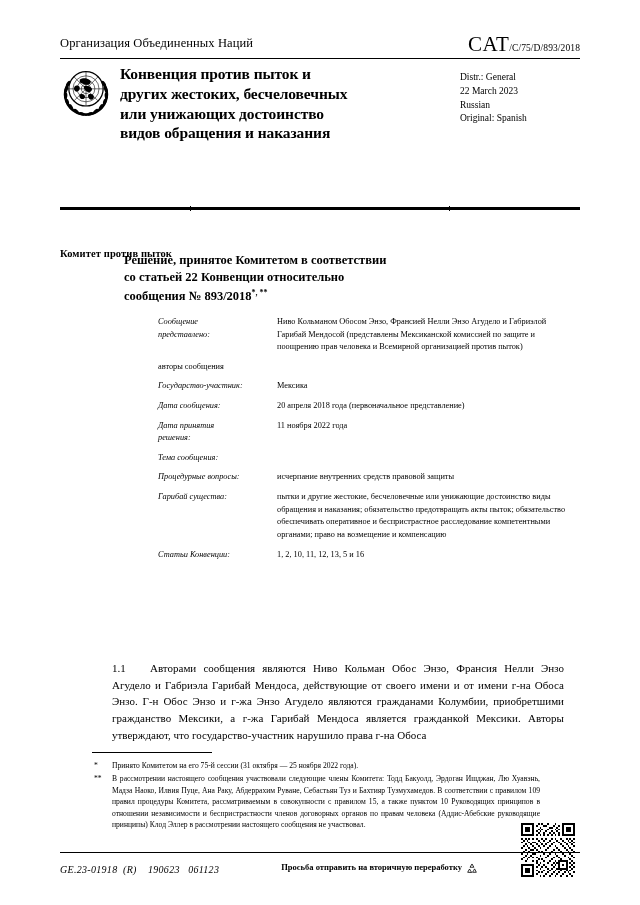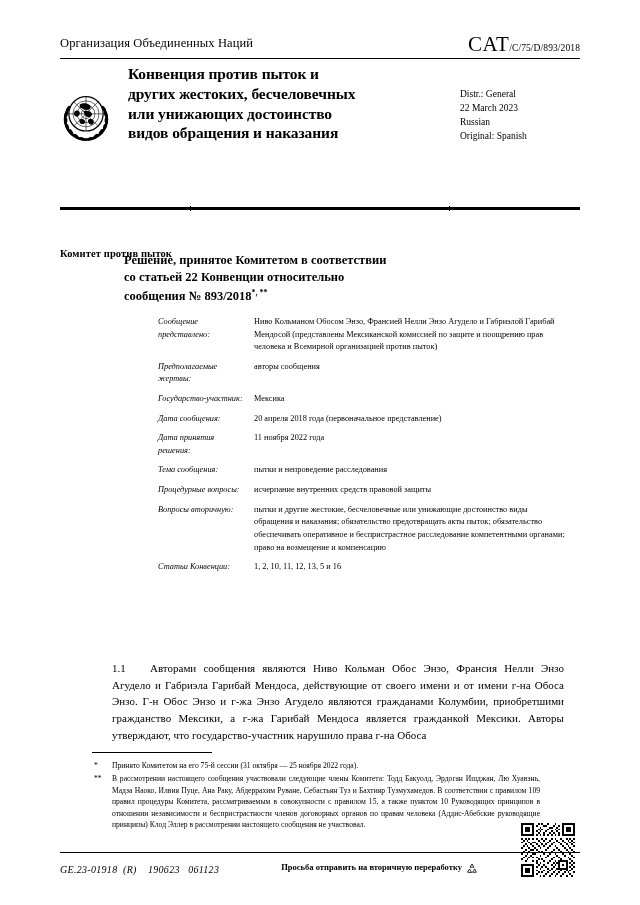--- a/index.html
+++ b/index.html
@@ -63,22 +63,21 @@
     height: 0;
   }
 
   
   .title-block {
     position: absolute;
     left: 60px;
     top: 64px;
     width: 520px;
     display: flex;
-    align-items: flex-end;
-    gap: 8px;
+    align-items: flex-start;
   }
   .emblem {
     width: 52px;
     height: 50px;
     flex: 0 0 52px;
     margin-top: 4px;
   }
   .emblem svg { display: block; }
   .conv-title {
     flex: 1 1 auto;
@@ -149,20 +148,21 @@
     position: absolute;
     left: 158px;
     top: 316px;
     width: 408px;
     font-size: 8.3px;
     line-height: 1.52;
   }
   .meta-row {
     display: flex;
     margin-bottom: 7px;
+    gap: 23px;
   }
   .meta-label {
     flex: 0 0 90px;
     font-style: italic;
     padding-right: 6px;
   }
   .meta-value {
     flex: 1 1 auto;
   }
 
@@ -341,45 +341,43 @@
       <span>сообщения № 893/2018</span><sup>*, **</sup>
     </div>
   </div>
 
   <div class="meta">
     <div class="meta-row">
       <div class="meta-label">Сообщение представлено:</div>
       <div class="meta-value">Ниво Кольманом Обосом Энзо, Франсией Нелли Энзо Агудело и Габриэлой Гарибай Мендосой (представлены Мексиканской комиссией по защите и поощрению прав человека и Всемирной организацией против пыток)</div>
     </div>
     <div class="meta-row">
-      <div class="meta-label">Предполагаемые жертвы:</div>
       <div class="meta-value">авторы сообщения</div>
     </div>
     <div class="meta-row">
       <div class="meta-label">Государство-участник:</div>
       <div class="meta-value">Мексика</div>
     </div>
     <div class="meta-row">
       <div class="meta-label">Дата сообщения:</div>
       <div class="meta-value">20 апреля 2018 года (первоначальное представление)</div>
     </div>
     <div class="meta-row">
       <div class="meta-label">Дата принятия решения:</div>
       <div class="meta-value">11 ноября 2022 года</div>
     </div>
     <div class="meta-row">
       <div class="meta-label">Тема сообщения:</div>
-      <div class="meta-value">пытки и непроведение расследования</div>
     </div>
     <div class="meta-row">
       <div class="meta-label">Процедурные вопросы:</div>
       <div class="meta-value">исчерпание внутренних средств правовой защиты</div>
     </div>
     <div class="meta-row">
-      <div class="meta-label">Вопросы вторичную:</div>
+      <div class="meta-label">Гарибай существа:</div>
       <div class="meta-value">пытки и другие жестокие, бесчеловечные или унижающие достоинство виды обращения и наказания; обязательство предотвращать акты пыток; обязательство обеспечивать оперативное и беспристрастное расследование компетентными органами; право на возмещение и компенсацию</div>
     </div>
     <div class="meta-row">
       <div class="meta-label">Статьи Конвенции:</div>
       <div class="meta-value">1, 2, 10, 11, 12, 13, 5 и 16</div>
     </div>
   </div>
 
   <div class="para">
     <span class="para-num">1.1</span><span>Авторами сообщения являются Ниво Кольман Обос Энзо, Франсия Нелли Энзо Агудело и Габриэла Гарибай Мендоса, действующие от своего имени и от имени г-на Обоса Энзо. Г-н Обос Энзо и г-жа Энзо Агудело являются гражданами Колумбии, приобретшими гражданство Мексики, а г-жа Гарибай Мендоса является гражданкой Мексики. Авторы утверждают, что государство-участник нарушило права г-на Обоса</span>

